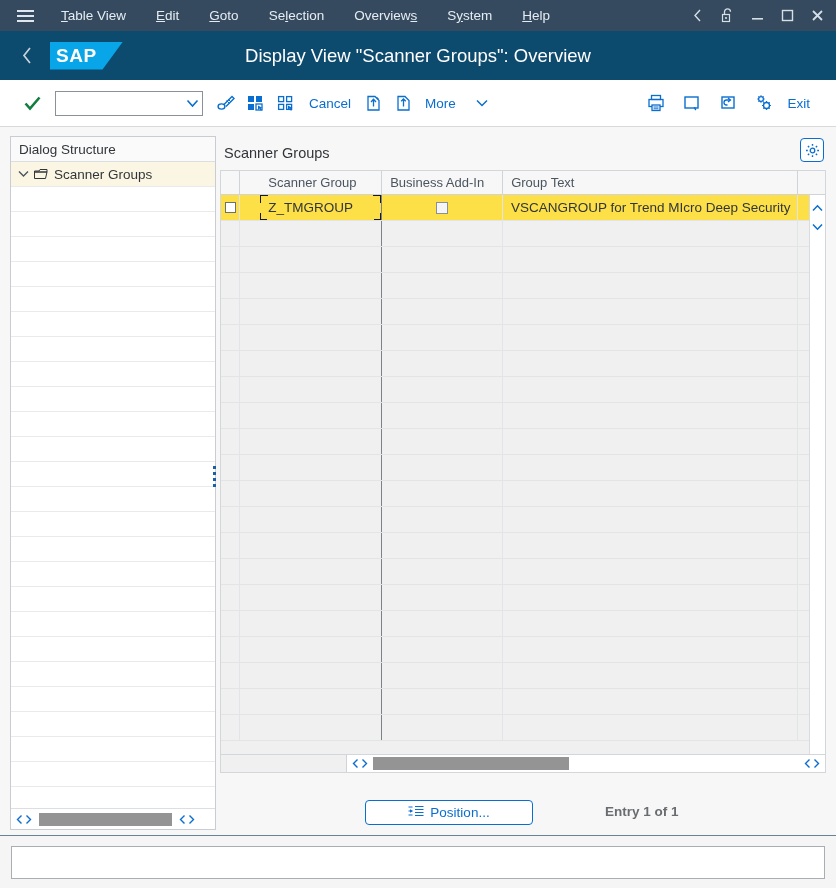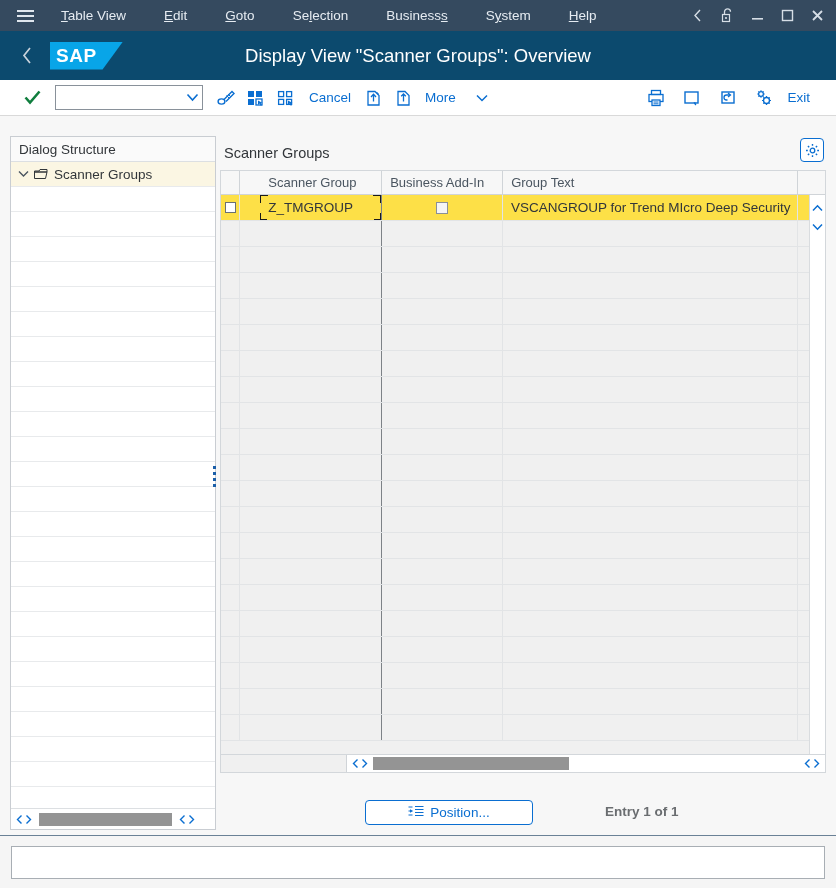--- a/index.html
+++ b/index.html
@@ -27,21 +27,21 @@
   .hamburger {
     width: 34px; height: 31px;
     display: flex; flex-direction: column;
     justify-content: center; align-items: center;
     gap: 3px; cursor: pointer; margin-left: 8px;
   }
   .hamburger span {
     display: block; width: 17px; height: 2px; background: #dfe6ed;
   }
   .menu-items {
-    display: flex; align-items: flex-start; gap: 16px; margin-left: 8px;
+    display: flex; align-items: flex-start; gap: 8px; margin-left: 8px;
   }
   .menu-item {
     color: #e6ecf2;
     font-size: 13.5px;
     padding: 4px 11px;
     cursor: pointer;
     white-space: nowrap;
   }
   .menu-item u { text-decoration: underline; }
   .win-ctrls {
@@ -90,21 +90,21 @@
     position: absolute; left: 0; right: 0;
     text-align: center;
     color: #ffffff;
     font-size: 18.5px;
     pointer-events: none;
   }
 
   
   .toolbar {
     position: absolute; left: 0; top: 80px;
-    width: 836px; height: 36px;
+    width: 836px; height: 47px;
     background: #ffffff;
     border-bottom: 1px solid #d9d9d9;
     display: flex; align-items: center;
   }
   .tb-check {
     margin-left: 20px; width: 24px; height: 24px;
     display:flex; align-items:center; justify-content:center;
     cursor: pointer;
   }
   .cmd-field {
@@ -369,21 +369,21 @@
     <div class="hamburger">
       <span></span>
         <span></span>
         <span></span>
     </div>
     <div class="menu-items">
       <div class="menu-item"><u>T</u><span>able View</span></div>
       <div class="menu-item"><u>E</u><span>dit</span></div>
       <div class="menu-item"><u>G</u><span>oto</span></div>
       <div class="menu-item"><span>Se</span><u>l</u><span>ection</span></div>
-      <div class="menu-item"><span>Business</span><u>s</u></div>
+      <div class="menu-item"><span>Overview</span><u>s</u></div>
       <div class="menu-item"><span>S</span><u>y</u><span>stem</span></div>
       <div class="menu-item"><u>H</u><span>elp</span></div>
     </div>
     <div class="win-ctrls">
       <div class="win-btn">
         <svg width="11" height="15" viewBox="0 0 11 15">
             <path d="M8 2 L3 7.5 L8 13" stroke="#d6dee6" stroke-width="1.4" fill="none"></path>
           </svg>
       </div>
       <div class="win-btn">

